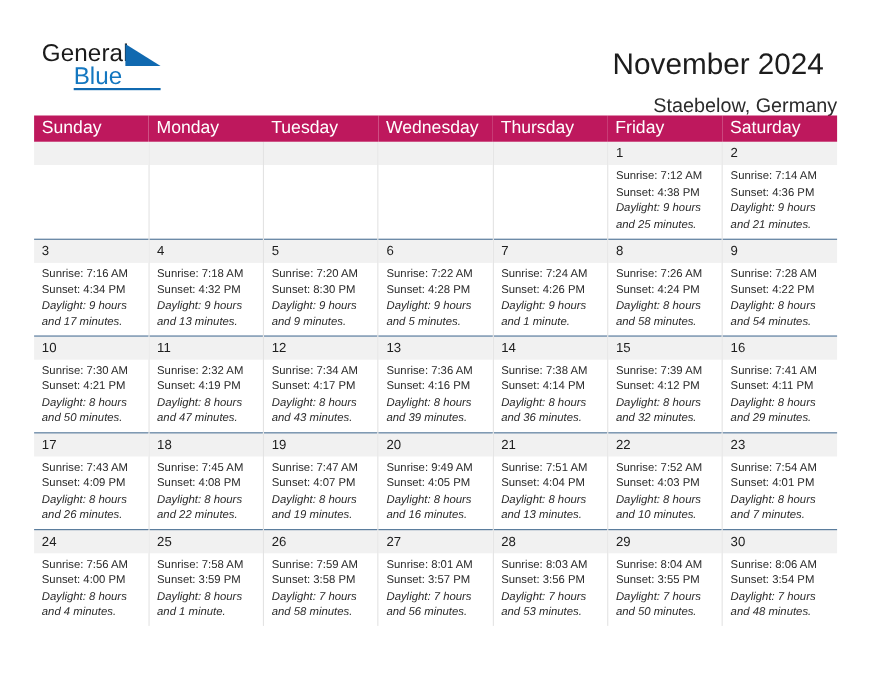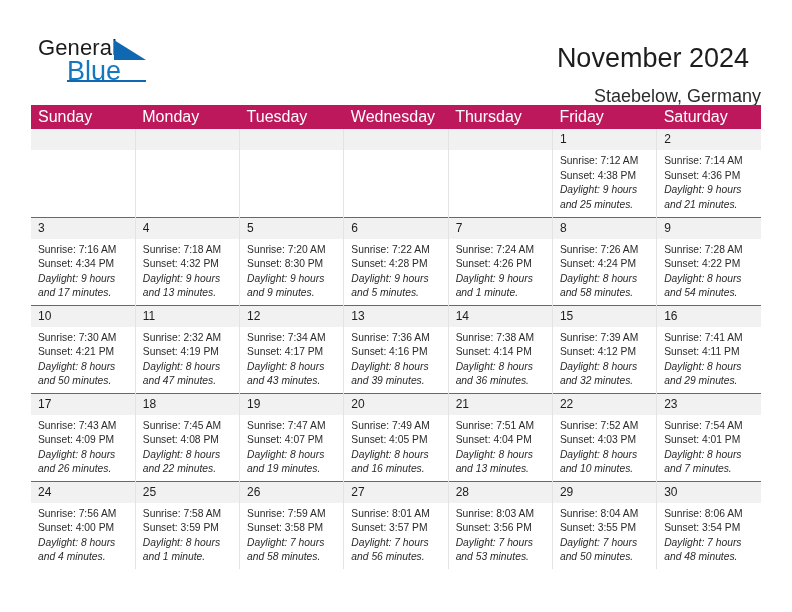--- a/index.html
+++ b/index.html
@@ -43,21 +43,21 @@
     top: 0px;
     font-size: 22px;
     letter-spacing: 0.1px;
     color: #1b1b1b;
     font-family: "Liberation Sans", sans-serif;
   }
   .logo-blue {
     position: absolute;
     left: 29px;
     top: 21px;
-    font-size: 27px;
+    font-size: 22px;
     color: #1477c0;
     font-family: "Liberation Sans", sans-serif;
   }
   .logo-triangle {
     position: absolute;
     left: 76px;
     top: 5px;
     width: 0;
     height: 0;
     border-left: 32px solid #1069b0;
@@ -358,21 +358,21 @@
             <div class="daynum">19</div>
             <div class="details">
               <div>Sunrise: 7:47 AM</div>
               <div>Sunset: 4:07 PM</div>
               <div class="daylight">Daylight: 8 hours and 19 minutes.</div>
             </div>
           </td>
           <td>
             <div class="daynum">20</div>
             <div class="details">
-              <div>Sunrise: 7:49 AM</div>
+              <div>Sunrise: 9:49 AM</div>
               <div>Sunset: 4:05 PM</div>
               <div class="daylight">Daylight: 8 hours and 16 minutes.</div>
             </div>
           </td>
           <td>
             <div class="daynum">21</div>
             <div class="details">
               <div>Sunrise: 7:51 AM</div>
               <div>Sunset: 4:04 PM</div>
               <div class="daylight">Daylight: 8 hours and 13 minutes.</div>

